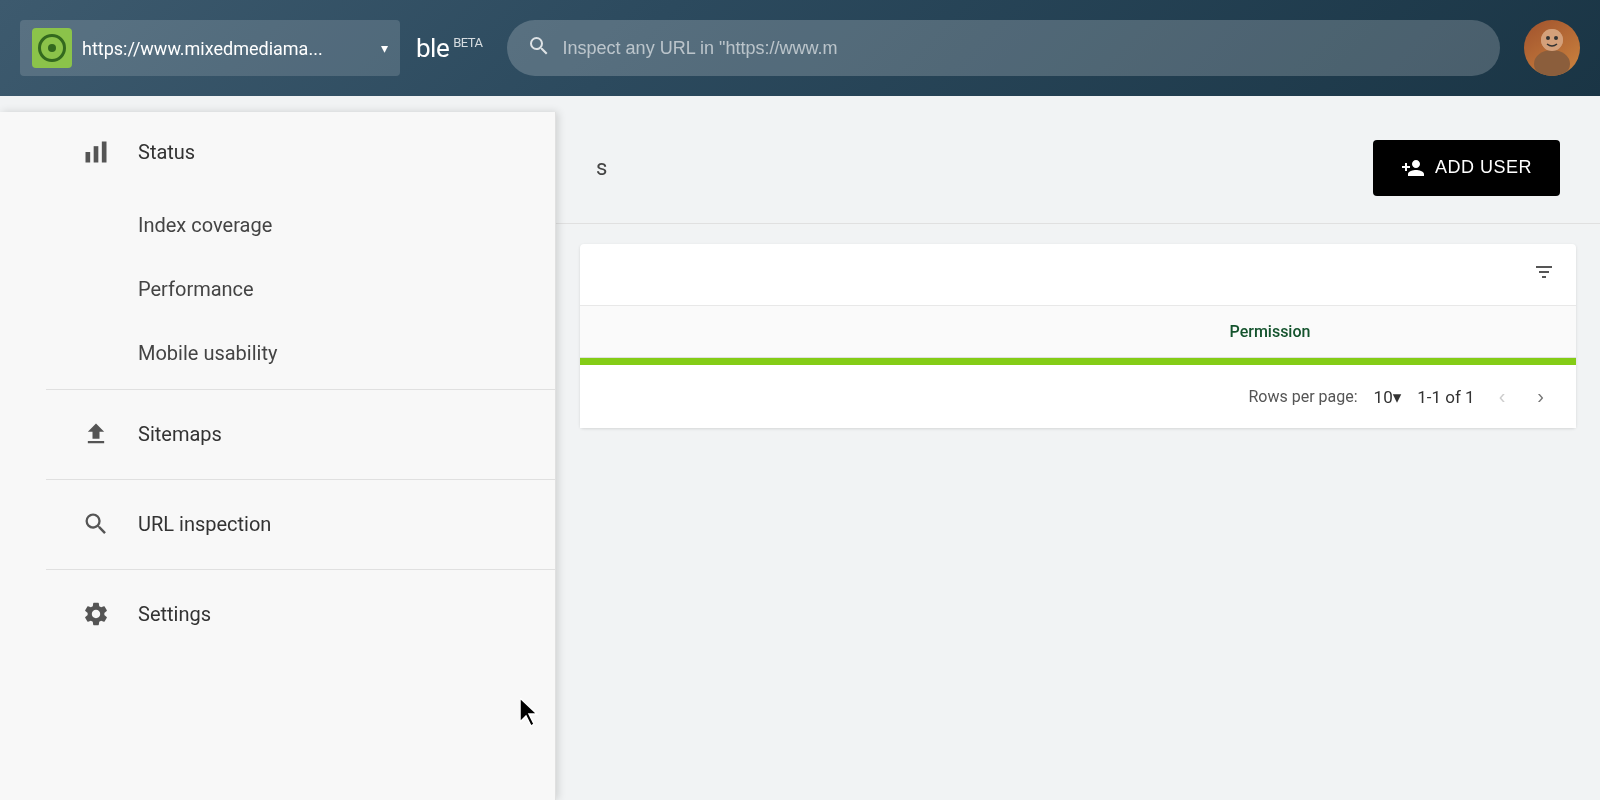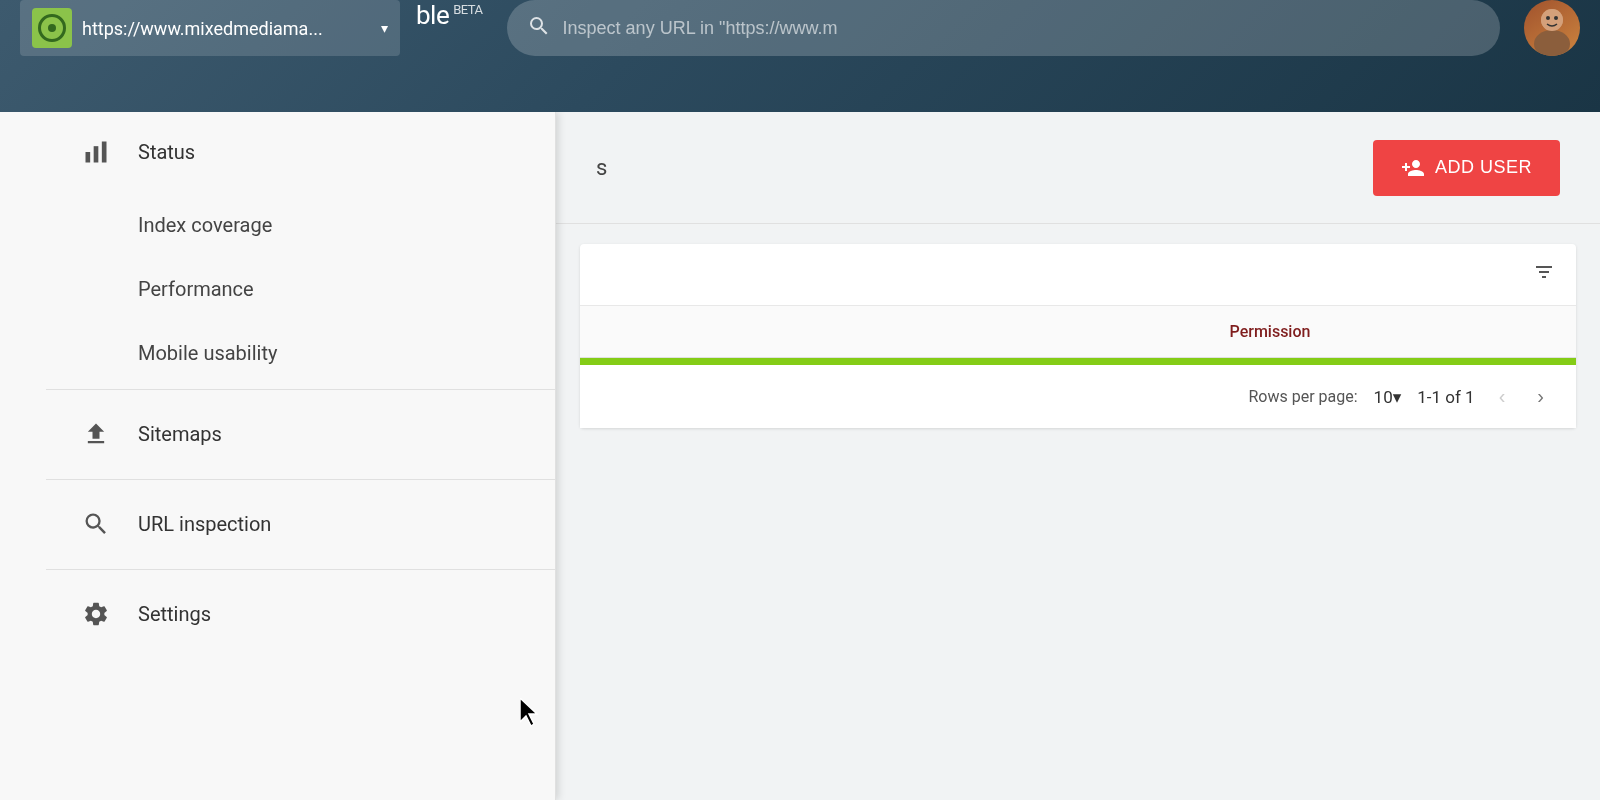--- a/index.html
+++ b/index.html
@@ -9,24 +9,24 @@
       width: 1600px;
       height: 800px;
       overflow: hidden;
       position: relative;
     }
 
     
     .top-bar {
       position: absolute;
       top: 0; left: 0; right: 0;
-      height: 112px;
+      height: 96px;
       background: linear-gradient(135deg, #3d5a6e 0%, #2c4a5e 40%, #1a3545 100%);
       display: flex;
-      align-items: flex-start;
+      align-items: center;
       padding: 0 20px;
       z-index: 10;
     }
 
     .site-selector {
       display: flex;
       align-items: center;
       background: rgba(255,255,255,0.15);
       border-radius: 4px;
       padding: 8px 12px;
@@ -216,21 +216,21 @@
       border-bottom: 1px solid #e0e0e0;
     }
 
     .page-title-text {
       font-size: 22px;
       color: #444;
       font-weight: 400;
     }
 
     .add-user-btn {
-      background: #ef4444;
+      background: #000000;
       color: white;
       border: none;
       border-radius: 4px;
       padding: 16px 28px;
       font-size: 18px;
       font-weight: 500;
       cursor: pointer;
       display: flex;
       align-items: center;
       gap: 10px;
@@ -262,21 +262,21 @@
       display: grid;
       grid-template-columns: 1fr 1fr 60px;
       padding: 16px 24px;
       border-bottom: 1px solid #e0e0e0;
       background: #fafafa;
     }
 
     .th {
       font-size: 16px;
       font-weight: 500;
-      color: #7f1d1d;
+      color: #14532d;
     }
 
     .th.center {
       text-align: center;
     }
 
     .table-row {
       display: grid;
       grid-template-columns: 1fr 1fr 60px;
       padding: 20px 24px;

